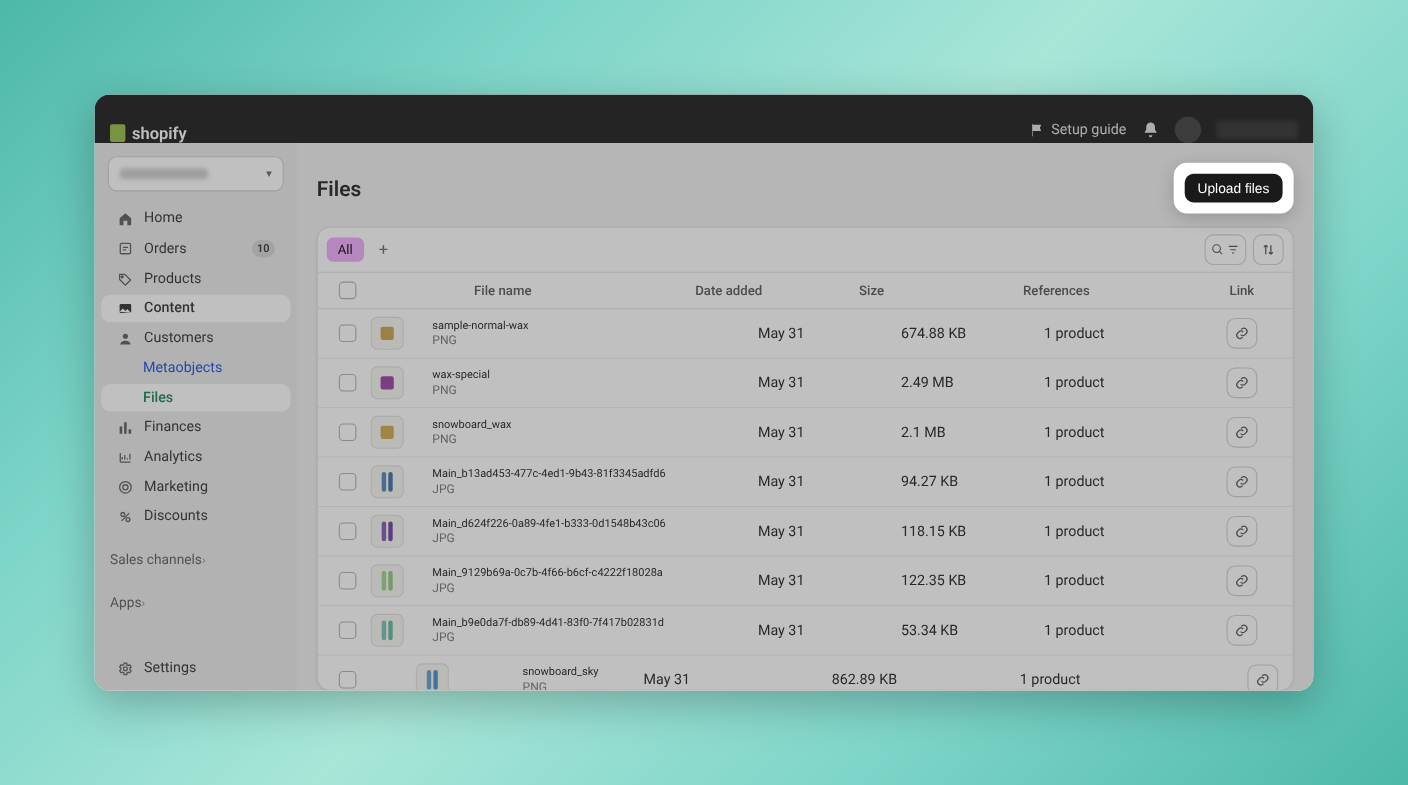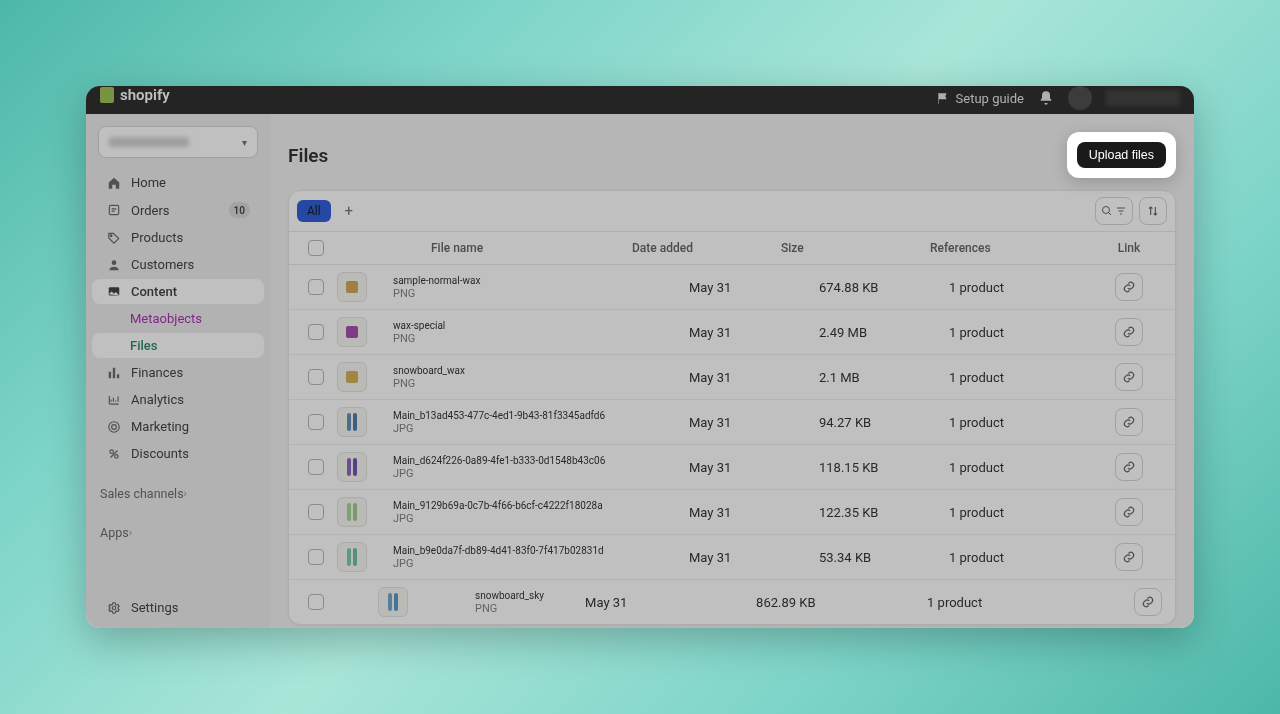--- a/index.html
+++ b/index.html
@@ -10,21 +10,21 @@
 }
 .app-wrap {
   position: absolute; left: 86px; top: 86px; width: 1108px; height: 542px;
   background: #f1f1f1; border-radius: 14px; box-shadow: 0 12px 40px rgba(0,0,0,0.25);
   overflow: hidden; display: flex; flex-direction: column;
 }
 .dim-overlay {
   position: absolute; inset: 0; background: rgba(60,60,60,0.32); z-index: 5; pointer-events: none;
 }
 .topbar {
-  height: 28px; background: #1a1a1a; display: flex; align-items: flex-start; padding: 0 14px; gap: 12px;
+  height: 44px; background: #1a1a1a; display: flex; align-items: flex-end; padding: 0 14px; gap: 12px;
 }
 .logo { display: flex; align-items: center; gap: 4px; color: #fff; font-weight: 600; font-size: 15px; }
 .logo-badge { width: 14px; height: 16px; background: #95bf47; border-radius: 2px; position: relative; margin-right: 2px;}
 .search-wrap {
   margin-left: auto; margin-right: auto; width: 446px; height: 28px;
   background: #303030; border-radius: 8px; display: flex; align-items: center;
   padding: 0 10px; color: #a0a0a0; font-size: 12.5px;
 }
 .search-wrap .kbd { margin-left: auto; font-size: 12px; color: #888; }
 .topbar-right { display: flex; align-items: center; gap: 14px; margin-left: auto; }
@@ -34,34 +34,34 @@
 .user-blur { width: 74px; height: 16px; background: #303030; border-radius: 3px; filter: blur(2px); }
 .body-row { display: flex; flex: 1; overflow: hidden; }
 .sidebar { width: 184px; background: #ebebeb; padding: 12px 0 8px 0; display: flex; flex-direction: column; gap: 2px; }
 .store-select { margin: 0 12px 10px 12px; height: 32px; border: 1px solid #d0d0d0; border-radius: 8px; background: #fff; display: flex; align-items: center; padding: 0 10px; justify-content: space-between; }
 .store-blur { width: 80px; height: 10px; background: #cfcfcf; border-radius: 3px; filter: blur(2px); }
 .store-caret { color: #666; font-size: 10px; }
 .nav-item { display: flex; align-items: center; gap: 10px; padding: 5px 14px; font-size: 13px; color: #303030; border-radius: 8px; margin: 0 6px; }
 .nav-item.active { background: #fff; font-weight: 500; }
 .nav-item .icn { width: 15px; height: 15px; display: inline-flex; align-items: center; justify-content: center; color: #5c5c5c; }
 .nav-item.active .icn { color: #303030; }
-.nav-item.sub { padding-left: 38px; font-size: 13px; color: #a21caf; }
+.nav-item.sub { padding-left: 38px; font-size: 13px; color: #1d4ed8; }
 .nav-item.sub.active { background: #fff; color: #1a7f52; font-weight: 500; }
 .nav-section { padding: 8px 14px 4px 14px; font-size: 12.5px; color: #5c5c5c; display: flex; align-items: center; margin-top: 10px;}
 .nav-section .chev { font-size: 11px; color: #888; }
 .nav-spacer { flex: 1; }
 .nav-badge { margin-left: auto; background: #d5d5d5; color: #303030; font-size: 10px; font-weight: 600; padding: 0 5px; height: 16px; border-radius: 8px; display: inline-flex; align-items: center; }
 .main { flex: 1; background: #f1f1f1; display: flex; flex-direction: column; overflow: hidden; }
 .page-head { display: flex; align-items: center; justify-content: space-between; padding: 18px 18px 12px 18px; }
 .page-title { font-size: 19px; font-weight: 600; color: #202020; }
 .upload-wrap { position: relative; z-index: 10; background: #fff; padding: 10px; border-radius: 12px; box-shadow: 0 4px 16px rgba(0,0,0,0.18); }
 .upload-btn { background: #1a1a1a; color: #fff; font-size: 12.5px; font-weight: 500; padding: 6px 12px; border-radius: 8px; border: none; cursor: pointer; }
 .card { margin: 0 18px 0 18px; background: #fff; border-radius: 12px; box-shadow: 0 1px 3px rgba(0,0,0,0.06); overflow: hidden; border: 1px solid #e3e3e3; }
 .card-head { display: flex; align-items: center; padding: 6px 8px; border-bottom: 1px solid #e6e6e6; }
-.tab { background: #1d4ed8; border-radius: 6px; padding: 4px 10px; font-size: 12px; margin-right: 6px; }
+.tab { background: #f0abfc; border-radius: 6px; padding: 4px 10px; font-size: 12px; margin-right: 6px; }
 .tab-add { width: 24px; height: 24px; display: flex; align-items: center; justify-content: center; color: #666; font-size: 15px; border-radius: 6px; }
 .card-head-right { margin-left: auto; display: flex; gap: 6px; }
 .icon-btn { border: 1px solid #d0d0d0; background: #fff; border-radius: 8px; height: 28px; width: 38px; display:flex; align-items:center; justify-content:center; color:#555; font-size: 13px; }
 .icon-btn.narrow { width: 28px; }
 .thead, .trow { display: grid; grid-template-columns: 42px 56px 1fr 130px 130px 140px 80px; align-items: center; }
 .thead { padding: 8px 6px; font-size: 12px; color: #555; font-weight: 500; border-bottom: 1px solid #e6e6e6; gap: 19px; }
 .thead .th:nth-child(7) { text-align: center; }
 .trow { padding: 7px 6px; border-bottom: 1px solid #eee; font-size: 13px; color: #202020; }
 .trow:last-child { border-bottom: none; gap: 41px; }
 .chk { width: 16px; height: 16px; border: 1px solid #b0b0b0; border-radius: 4px; background: #fff; justify-self: center;}
@@ -128,37 +128,37 @@
         </div>
       <div class="nav-item">
           <span class="icn">
             <svg width="14" height="14" viewBox="0 0 24 24" fill="none" stroke="currentColor" stroke-width="2">
               <path d="M20 13l-8 8-9-9V4h8z"></path>
               <circle cx="7" cy="8" r="1.5" fill="currentColor"></circle>
             </svg>
           </span>
           <span>Products</span>
         </div>
+      <div class="nav-item active">
+          <span class="icn">
+            <svg width="14" height="14" viewBox="0 0 24 24" fill="currentColor">
+              <rect x="3" y="4" width="18" height="14" rx="2"></rect>
+              <path d="M3 16l5-5 4 4 3-3 6 6" fill="#fff"></path>
+            </svg>
+          </span>
+          <span>Content</span>
+        </div>
       <div class="nav-item">
           <span class="icn">
             <svg width="14" height="14" viewBox="0 0 24 24" fill="currentColor">
               <circle cx="12" cy="8" r="4"></circle>
               <path d="M4 21c0-4 4-6 8-6s8 2 8 6z"></path>
             </svg>
           </span>
           <span>Customers</span>
-        </div>
-      <div class="nav-item active">
-          <span class="icn">
-            <svg width="14" height="14" viewBox="0 0 24 24" fill="currentColor">
-              <rect x="3" y="4" width="18" height="14" rx="2"></rect>
-              <path d="M3 16l5-5 4 4 3-3 6 6" fill="#fff"></path>
-            </svg>
-          </span>
-          <span>Content</span>
         </div>
       <div class="nav-item sub">
           <span>Metaobjects</span>
         </div>
       <div class="nav-item sub active">
           <span>Files</span>
         </div>
       <div class="nav-item">
           <span class="icn">
             <svg width="14" height="14" viewBox="0 0 24 24" fill="currentColor">

